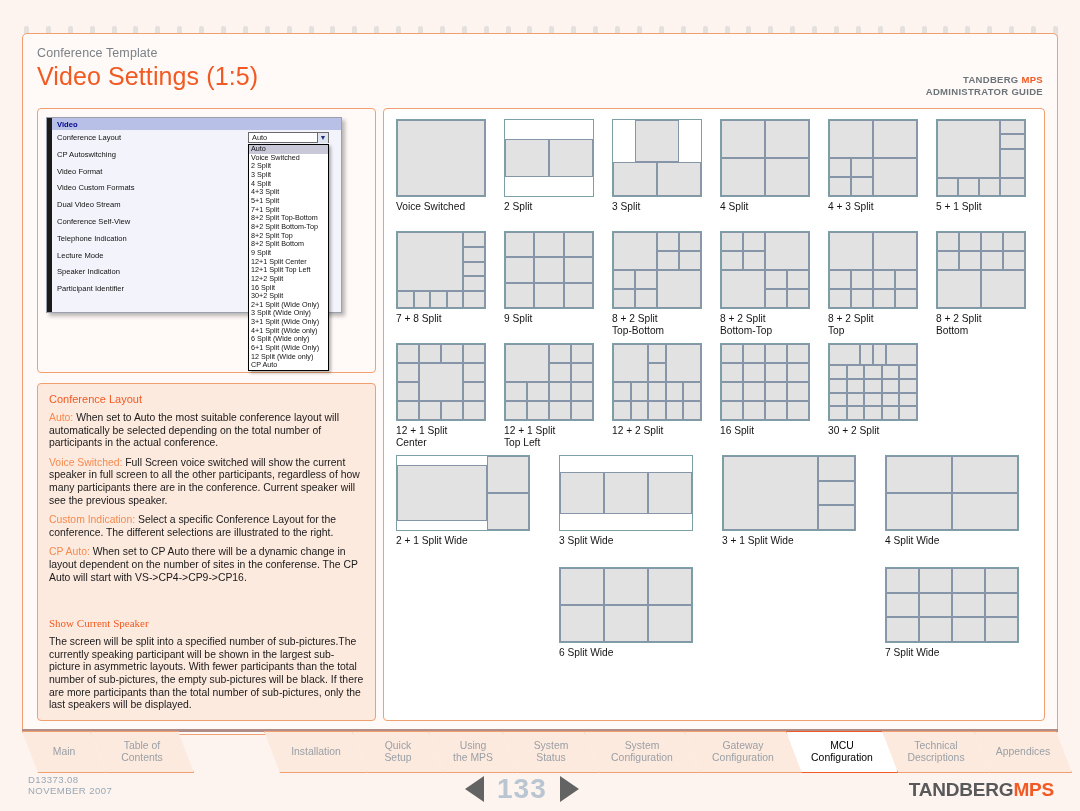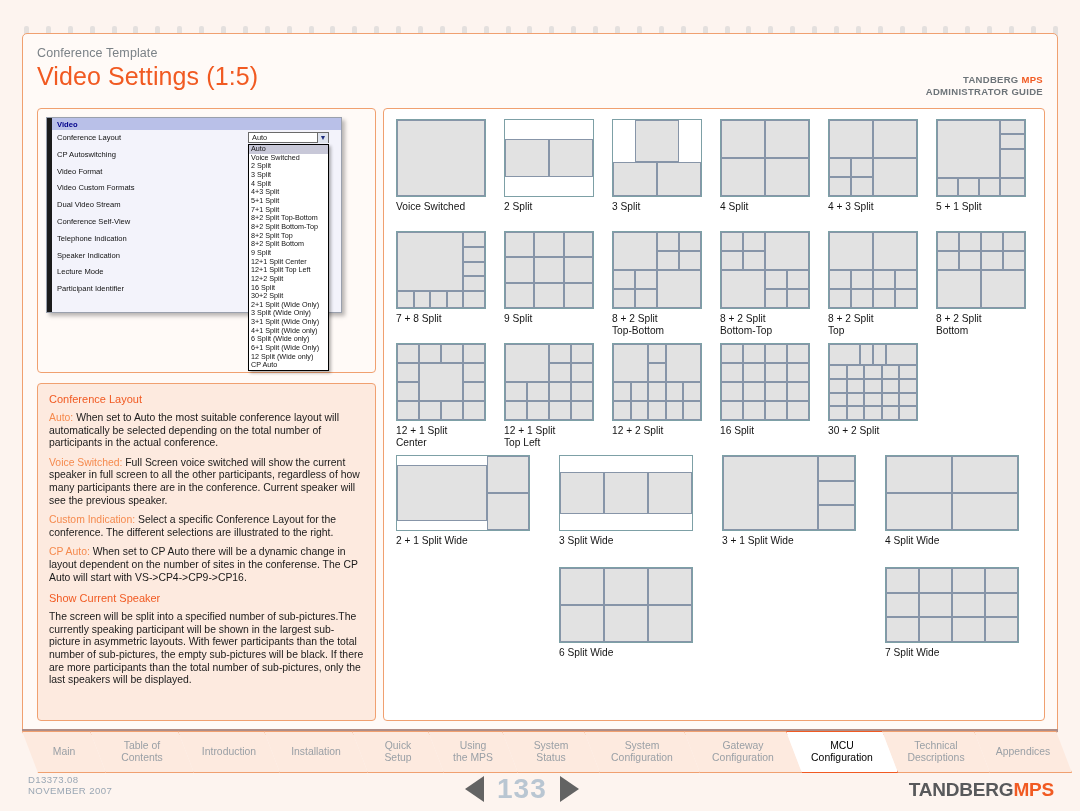--- a/index.html
+++ b/index.html
@@ -61,21 +61,21 @@
   }
   #shot .dd .opt { font-size:7.2px; line-height:8.65px; padding-left:2px; white-space:nowrap; color:#111; }
   #shot .dd .opt.sel { background:#c8c8d8; }
 
   
   #desc-box {
     margin-top:10px; border:1px solid #f0a070; border-radius:4px;
     background:#fdeadf; padding:9px 11px 11px 11px; height:338px;
   }
   #desc-box h3 { margin:0 0 7px 0; font-size:11px; color:#f15a22; font-weight:normal; }
-  #desc-box h3.sp { margin-top:8px; }
+  #desc-box h3.sp { margin-top:33px;font-family:Liberation Serif, serif; }
   #desc-box p { margin:0 0 7px 0; font-size:10.4px; line-height:12.6px; color:#1a1a1a; }
   #desc-box p .lead { color:#f58a4e; }
   .cell { position:relative; }
   .diagram { border:1px solid #7da0a6; background:#ffffff; position:absolute; left:0; top:0; }
   .seg { position:absolute; background:#e2e2e2; border:1px solid #8795a8; }
   .seg.empty { background:#ffffff; border:none; }
   .clabel { position:absolute; font-size:10.2px; color:#141414; line-height:12.4px; white-space:pre; }
 
   
   #tabs { position:absolute; left:22px; top:731px; width:1036px; height:25px; }
@@ -172,22 +172,22 @@
         <div class="leftbar"></div>
         <div class="titlebar">Video</div>
         <div class="rows" id="shot-rows">
             <div class="row">Conference Layout</div>
             <div class="row">CP Autoswitching</div>
             <div class="row">Video Format</div>
             <div class="row">Video Custom Formats</div>
             <div class="row">Dual Video Stream</div>
             <div class="row">Conference Self-View</div>
             <div class="row">Telephone Indication</div>
+            <div class="row">Lecture Mode</div>
             <div class="row">Speaker Indication</div>
-            <div class="row">Lecture Mode</div>
             <div class="row">Participant Identifier</div>
           </div>
         <div class="combo">
           <span>Auto</span>
           <span class="arrow">▼</span>
         </div>
         <div class="dd" id="shot-dd">
             <div class="opt sel">Auto</div>
             <div class="opt">Voice Switched</div>
             <div class="opt">2 Split</div>
@@ -550,21 +550,20 @@
         <div class="clabel" style="top: 80px; left: 0px;"><div>7 Split Wide</div></div>
       </div>
     </div>
 
 </div>
 
 <div id="tabs-topline"></div>
 <div id="tabs">
     <div class="tab" style="left: 0px; width: 84px; clip-path: polygon(0px 0px, 68px 0px, 84px 100%, 16px 100%);"><div style="text-align: center;"><div>Main</div></div></div>
     <div class="tab" style="left: 68px; width: 104px; clip-path: polygon(0px 0px, 88px 0px, 104px 100%, 16px 100%);"><div style="text-align: center;"><div>Table of</div><div>Contents</div></div></div>
-    <div class="tab" style="left: 156px; width: 102px; clip-path: polygon(0px 0px, 86px 0px, 102px 100%, 16px 100%);"><div style="text-align: center;"><div>Introduction</div></div></div>
     <div class="tab" style="left: 242px; width: 104px; clip-path: polygon(0px 0px, 88px 0px, 104px 100%, 16px 100%);"><div style="text-align: center;"><div>Installation</div></div></div>
     <div class="tab" style="left: 330px; width: 92px; clip-path: polygon(0px 0px, 76px 0px, 92px 100%, 16px 100%);"><div style="text-align: center;"><div>Quick</div><div>Setup</div></div></div>
     <div class="tab" style="left: 406px; width: 90px; clip-path: polygon(0px 0px, 74px 0px, 90px 100%, 16px 100%);"><div style="text-align: center;"><div>Using</div><div>the MPS</div></div></div>
     <div class="tab" style="left: 480px; width: 98px; clip-path: polygon(0px 0px, 82px 0px, 98px 100%, 16px 100%);"><div style="text-align: center;"><div>System</div><div>Status</div></div></div>
     <div class="tab" style="left: 562px; width: 116px; clip-path: polygon(0px 0px, 100px 0px, 116px 100%, 16px 100%);"><div style="text-align: center;"><div>System</div><div>Configuration</div></div></div>
     <div class="tab" style="left: 662px; width: 118px; clip-path: polygon(0px 0px, 102px 0px, 118px 100%, 16px 100%);"><div style="text-align: center;"><div>Gateway</div><div>Configuration</div></div></div>
     <div class="tab active" style="left: 764px; width: 112px; clip-path: polygon(0px 0px, 96px 0px, 112px 100%, 16px 100%);"><div style="text-align: center;"><div>MCU</div><div>Configuration</div></div></div>
     <div class="tab" style="left: 860px; width: 108px; clip-path: polygon(0px 0px, 92px 0px, 108px 100%, 16px 100%);"><div style="text-align: center;"><div>Technical</div><div>Descriptions</div></div></div>
     <div class="tab" style="left: 952px; width: 98px; clip-path: polygon(0px 0px, 82px 0px, 98px 100%, 16px 100%);"><div style="text-align: center;"><div>Appendices</div></div></div>
   </div>

